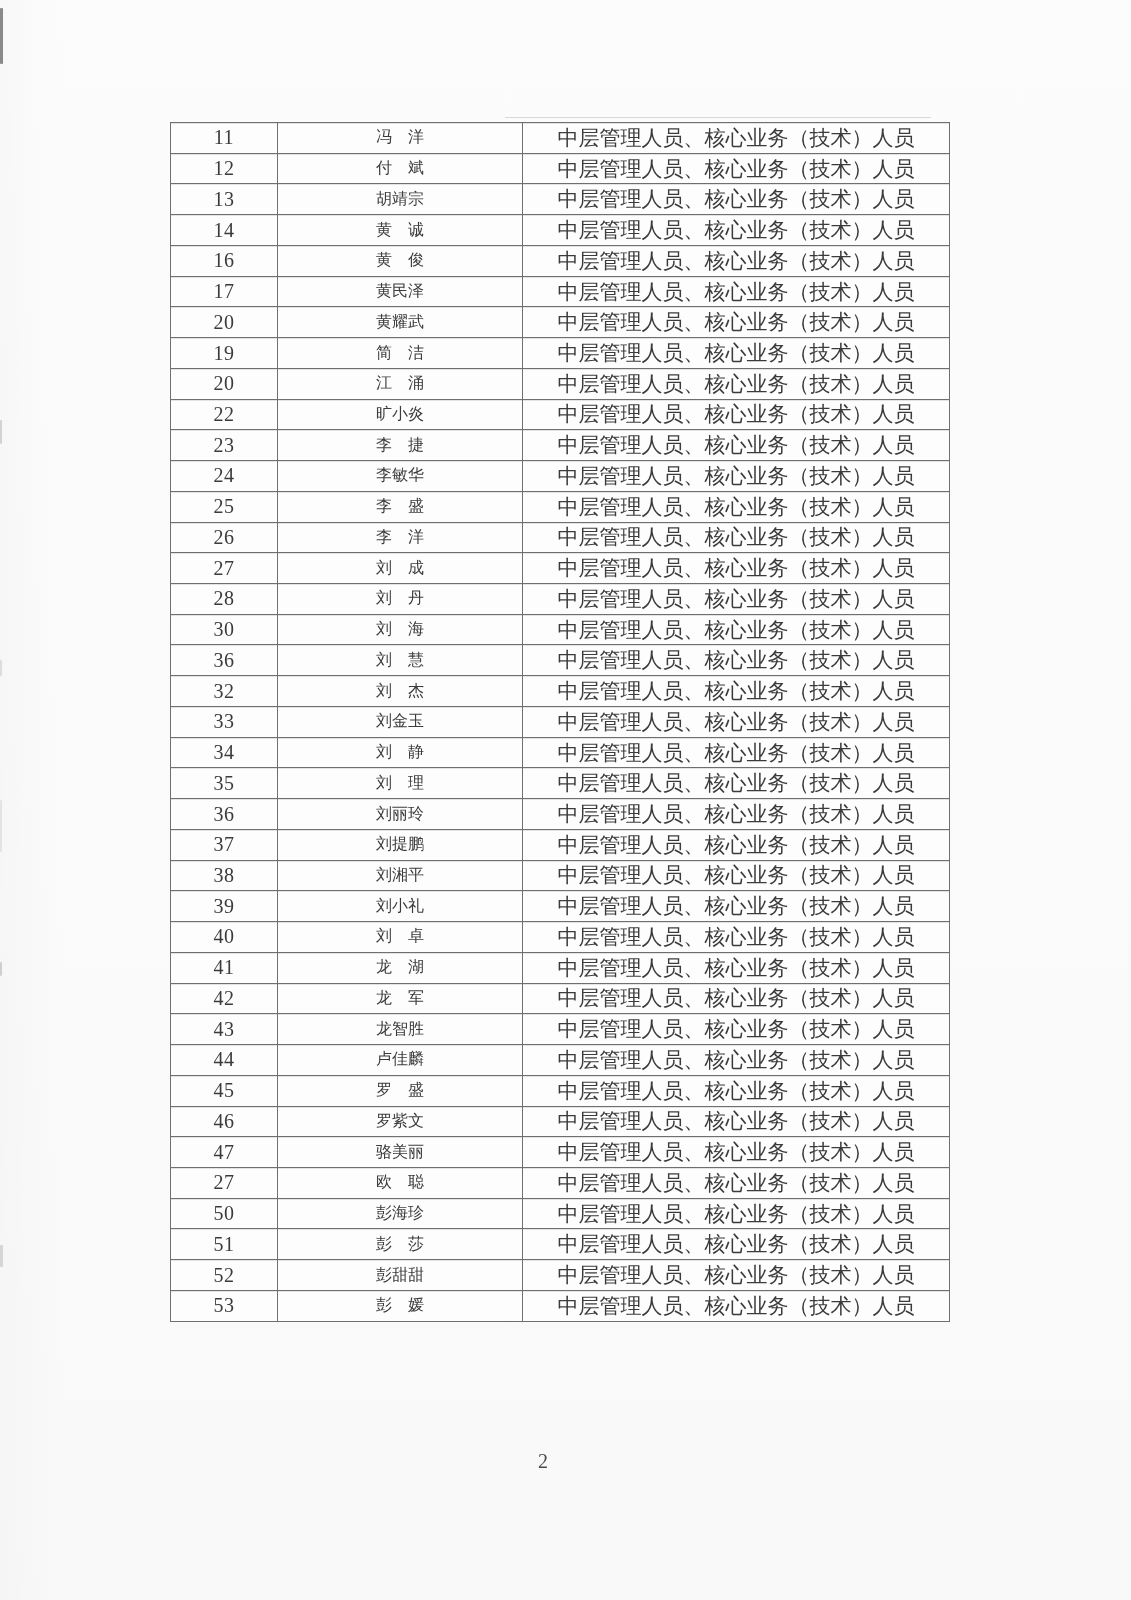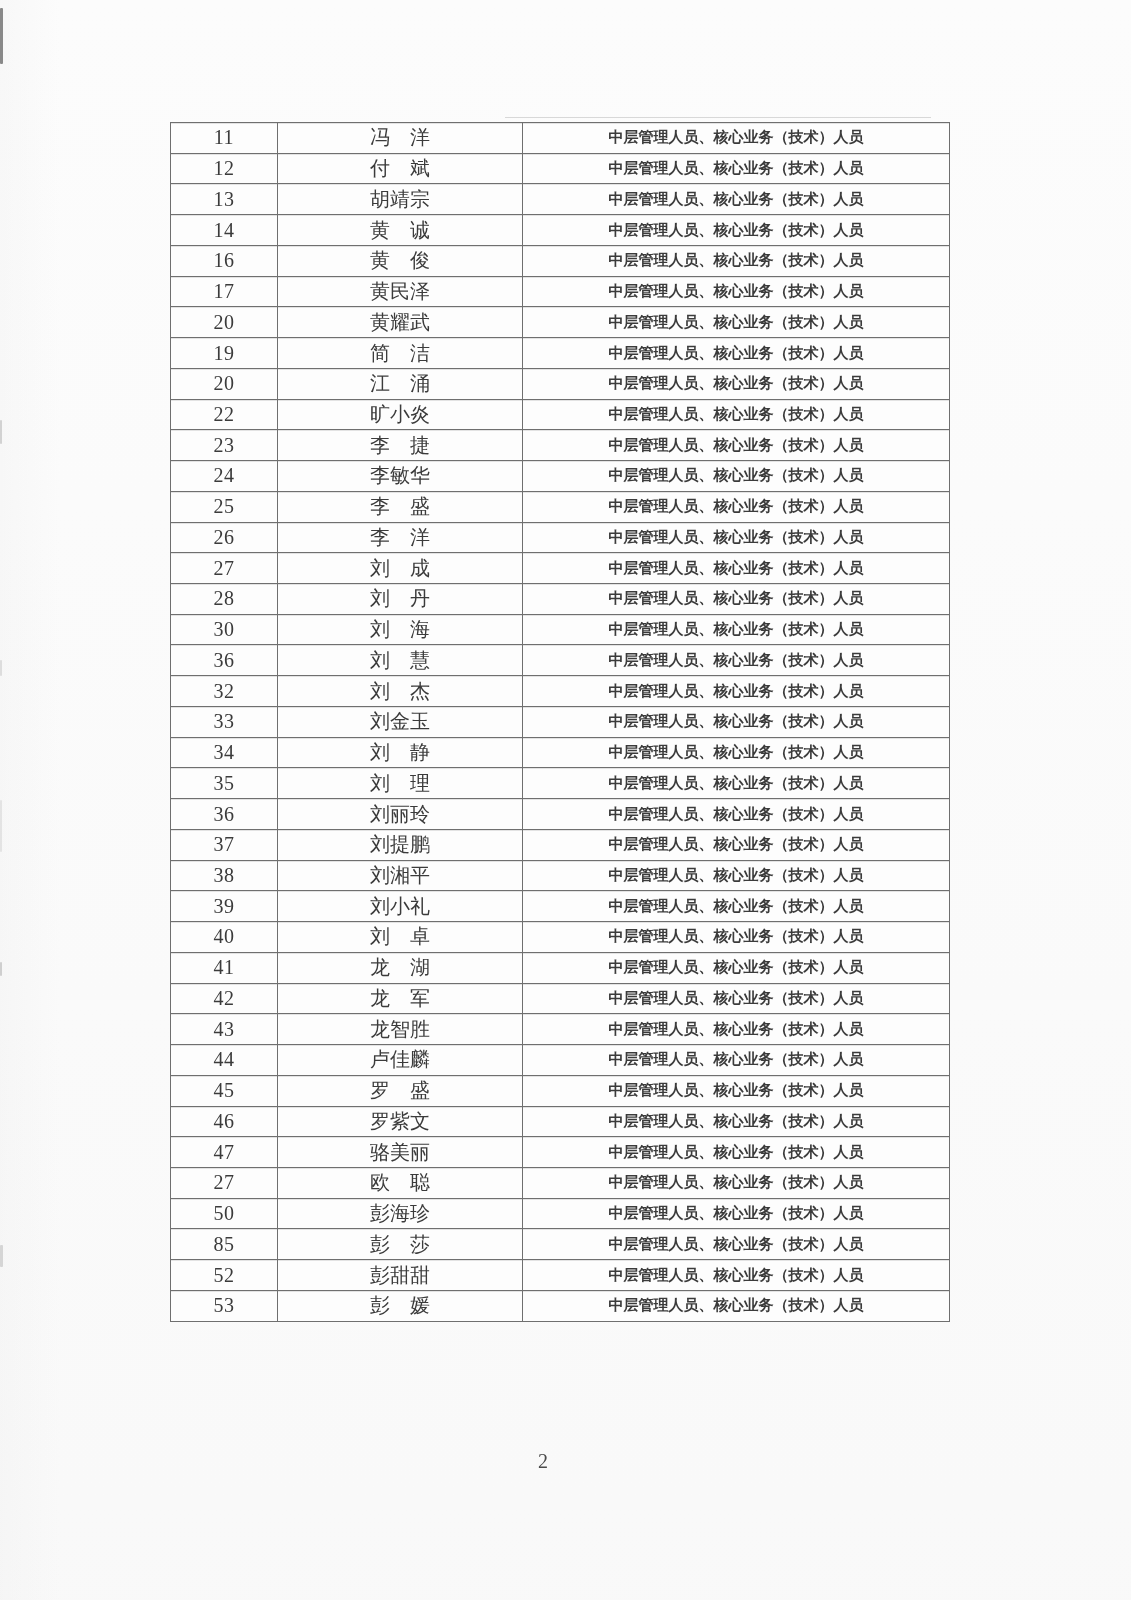--- a/index.html
+++ b/index.html
@@ -42,22 +42,22 @@
     height: 29.74px;
     padding: 0;
     text-align: center;
     vertical-align: middle;
     color: #3b3b3b;
     background: #fdfdfd;
     overflow: hidden;
     white-space: nowrap;
   }
   .col-no   { width: 106px; font-size: 20px; letter-spacing: 0.5px; }
-  .col-name { width: 244px; font-size: 20px; }
-  .col-cat  { width: 426px; font-size: 15px; font-weight: bold; }
+  .col-name { width: 244px; font-size: 16px; }
+  .col-cat  { width: 426px; font-size: 21px; }
   .ghost-line {
     position: absolute;
     background: #d8d8d8;
     height: 1px;
   }
   .page-num {
     position: absolute;
     left: 154px;
     top: 1450px;
     width: 778px;
@@ -258,21 +258,21 @@
         <td class="col-no">27</td>
         <td class="col-name">欧　聪</td>
         <td class="col-cat">中层管理人员、核心业务（技术）人员</td>
       </tr>
       <tr>
         <td class="col-no">50</td>
         <td class="col-name">彭海珍</td>
         <td class="col-cat">中层管理人员、核心业务（技术）人员</td>
       </tr>
       <tr>
-        <td class="col-no">85</td>
+        <td class="col-no">51</td>
         <td class="col-name">彭　莎</td>
         <td class="col-cat">中层管理人员、核心业务（技术）人员</td>
       </tr>
       <tr>
         <td class="col-no">52</td>
         <td class="col-name">彭甜甜</td>
         <td class="col-cat">中层管理人员、核心业务（技术）人员</td>
       </tr>
       <tr>
         <td class="col-no">53</td>

